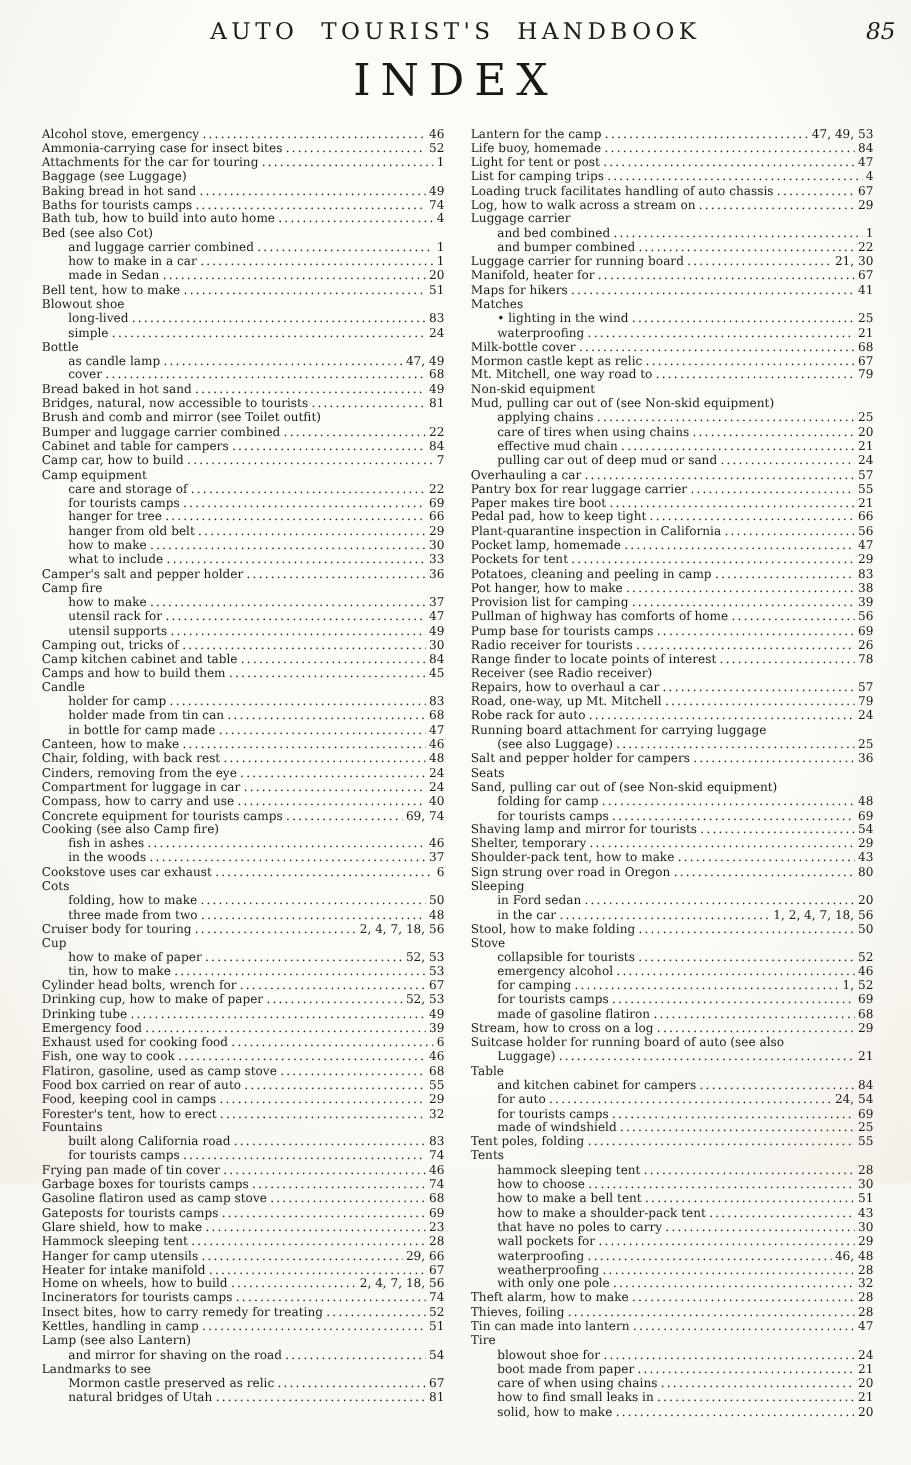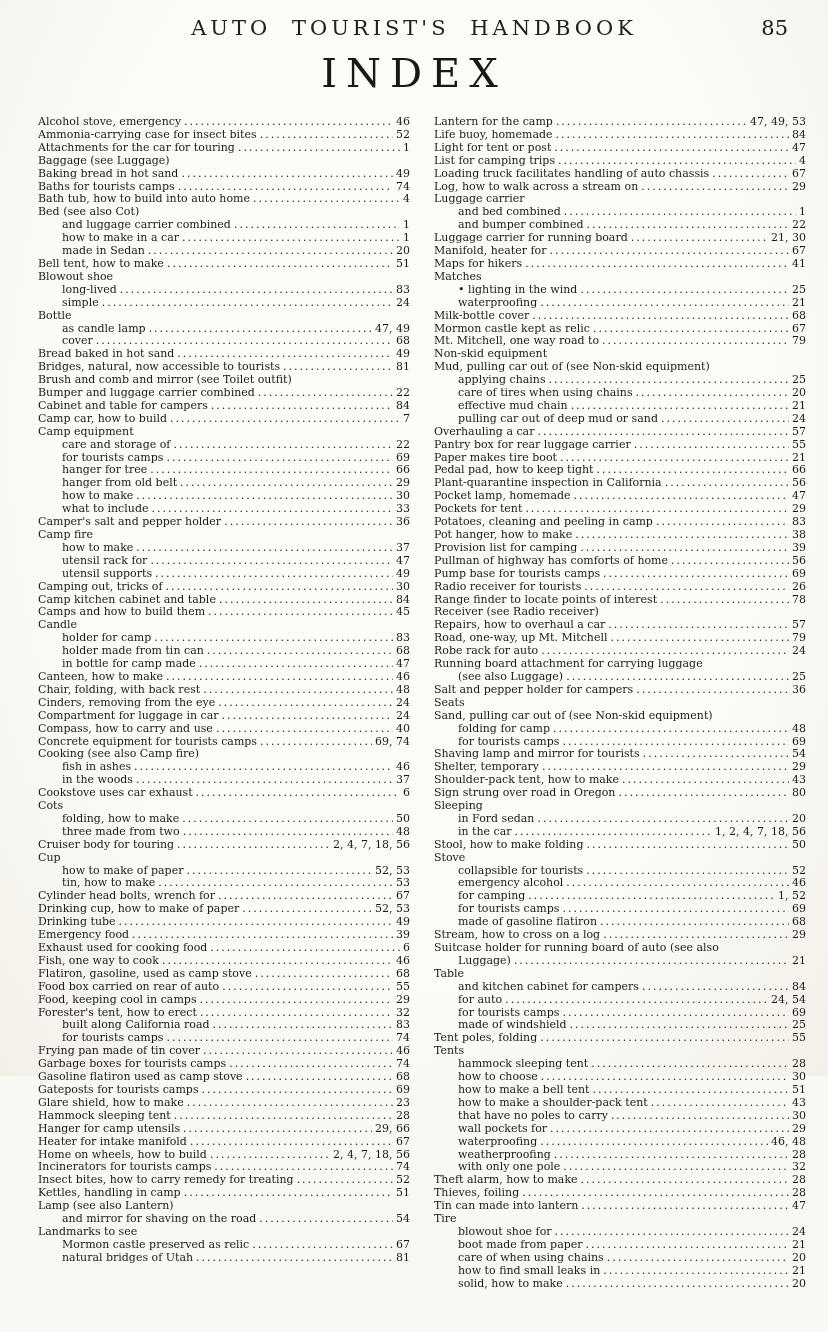--- a/index.html
+++ b/index.html
@@ -25,36 +25,37 @@
     height: 30px;
   }
   .book-title {
     font-size: 21px;
     letter-spacing: 4px;
     word-spacing: 10px;
     color: #23201b;
   }
   .folio {
     position: absolute;
-    right: 40px;
+    right: 14px;
     top: 0;
     font-size: 21px;
+    font-style: italic;
   }
   .index-title {
     margin: 4px 0 0 0;
     text-align: center;
     font-size: 40px;
     font-weight: normal;
     letter-spacing: 9px;
     color: #1b1814;
   }
   .columns {
     display: flex;
     gap: 24px;
-    padding: 20px 22px 0 38px;
+    padding: 20px 34px 0 38px;
   }
   .col {
     flex: 1;
     min-width: 0;
     overflow: hidden;
   }
   .entry {
     display: flex;
     align-items: flex-end;
     font-size: 11px;
@@ -408,20 +409,23 @@
         <div class="entry i0">
           <span class="entry-text">Food, keeping cool in camps</span>
           <span class="dots"></span>
           <span class="pagenum">29</span>
         </div>
         <div class="entry i0">
           <span class="entry-text">Forester's tent, how to erect</span>
           <span class="dots"></span>
           <span class="pagenum">32</span>
         </div>
+        <div class="entry i0">
+          <span class="entry-text">Fountains</span>
+        </div>
         <div class="entry i1">
           <span class="entry-text">built along California road</span>
           <span class="dots"></span>
           <span class="pagenum">83</span>
         </div>
         <div class="entry i1">
           <span class="entry-text">for tourists camps</span>
           <span class="dots"></span>
           <span class="pagenum">74</span>
         </div>

